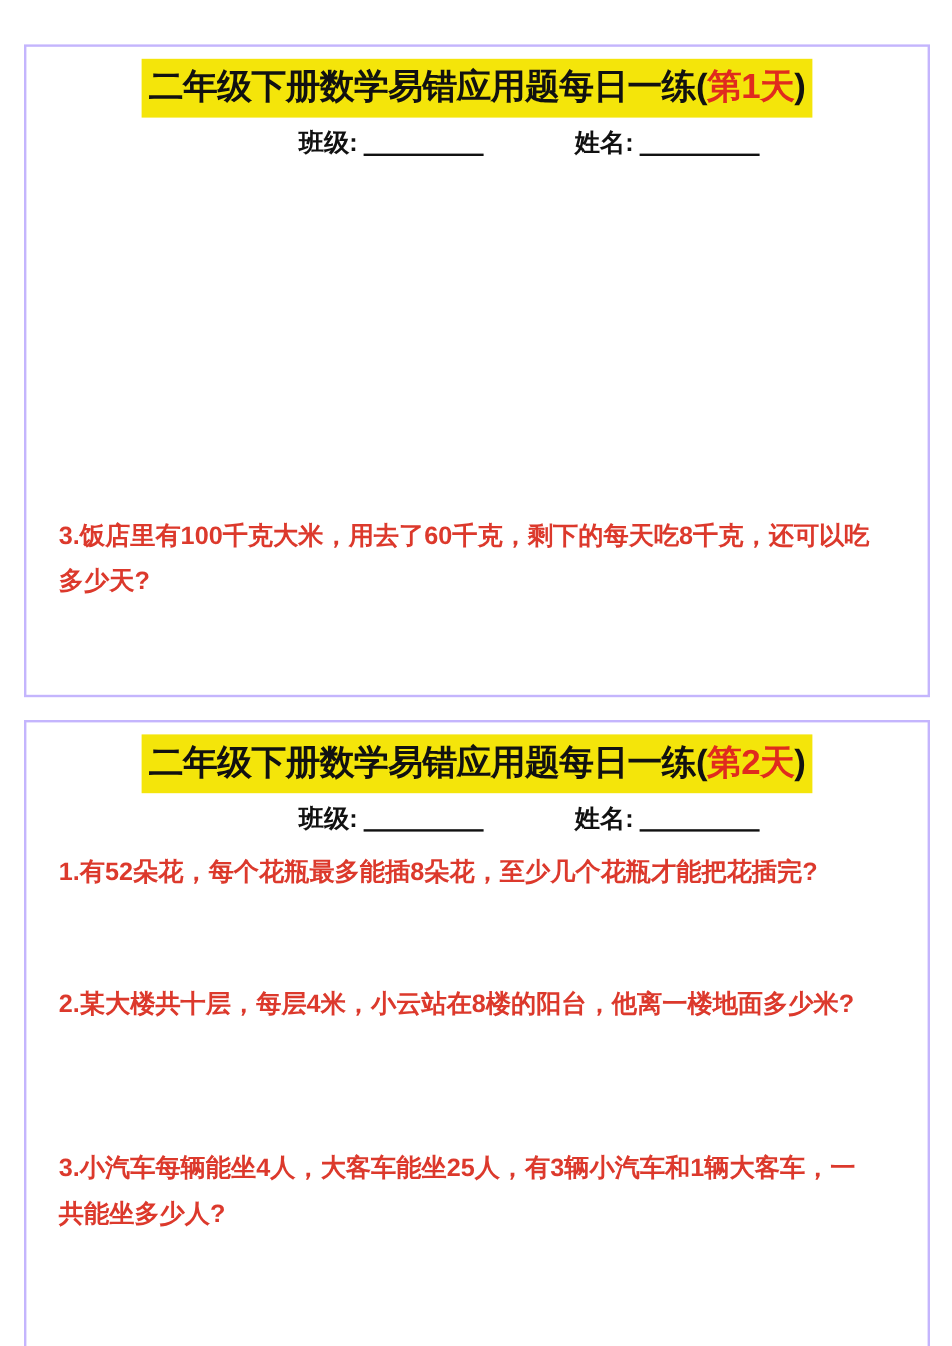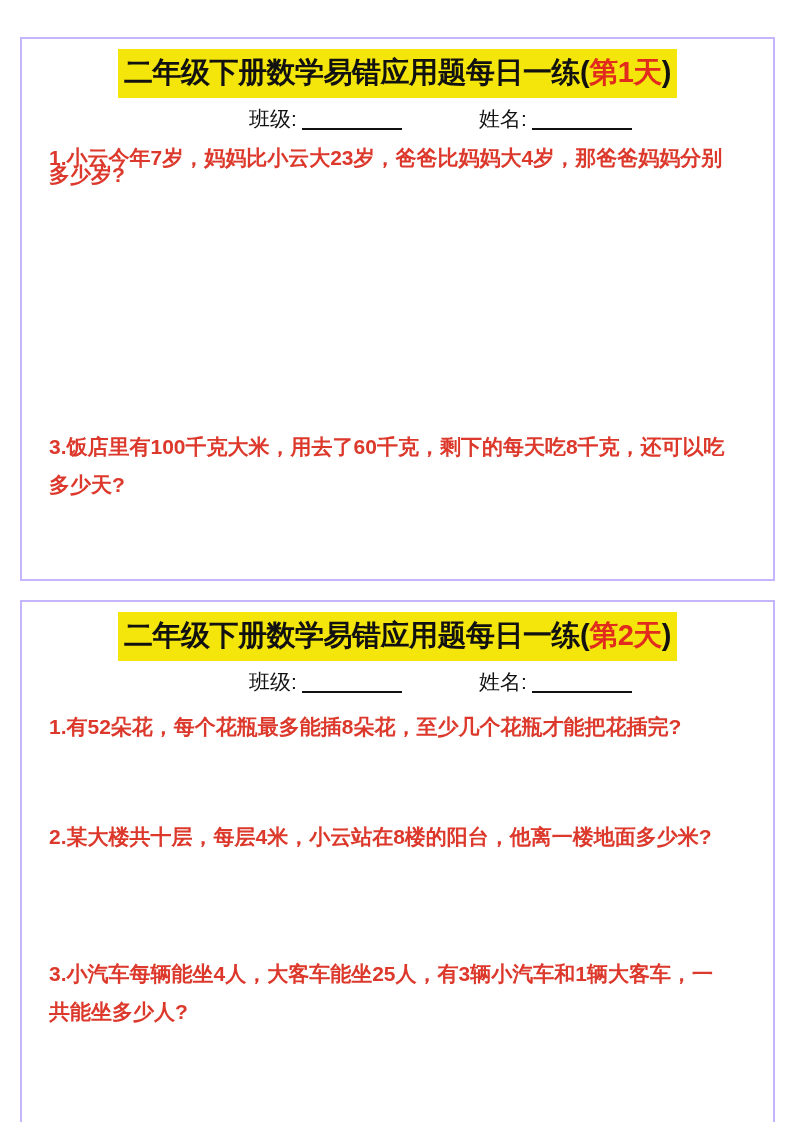--- a/index.html
+++ b/index.html
@@ -28,21 +28,21 @@
     background:#f4e50a;
     display:inline-block;
     padding:4px 6px 5px 6px;
   }
   .title .day{color:#e02b1e;}
   .title .paren{color:#111111;}
 
   .name-row{display:contents;}
   .field{
     position:absolute;top:66px;
-    font-size:21px;font-weight:400;color:#111111;
+    font-size:21px;font-weight:700;color:#111111;
     white-space:nowrap;
   }
   .field--class{left:227px;}
   .field--name{left:457px;}
   .blank{
     display:inline-block;width:100px;height:1em;
     border-bottom:2px solid #111111;
     margin-left:5px;vertical-align:-4px;
   }
 
@@ -67,22 +67,20 @@
 <div class="page">
 
   <section class="panel panel--day1">
     <h1 class="title"><span class="hl"><span>二年级下册数学易错应用题每日一练</span><span class="paren">(</span><span class="day">第1天</span><span class="paren">)</span></span></h1>
 
     <div class="name-row">
       <span class="field field--class"><span>班级:</span><span class="blank"></span></span>
       <span class="field field--name"><span>姓名:</span><span class="blank"></span></span>
     </div>
 
-    <p class="problem problem--tight pnl1-p1">1.小云今年7岁，妈妈比小云大23岁，爸爸比妈妈大4岁，那爸爸妈妈分别
-多少岁?</p>
     <p class="problem pnl1-p3">3.饭店里有100千克大米，用去了60千克，剩下的每天吃8千克，还可以吃
 多少天?</p>
   </section>
 
   <section class="panel panel--day2">
     <h1 class="title"><span class="hl"><span>二年级下册数学易错应用题每日一练</span><span class="paren">(</span><span class="day">第2天</span><span class="paren">)</span></span></h1>
 
     <div class="name-row">
       <span class="field field--class"><span>班级:</span><span class="blank"></span></span>
       <span class="field field--name"><span>姓名:</span><span class="blank"></span></span>

